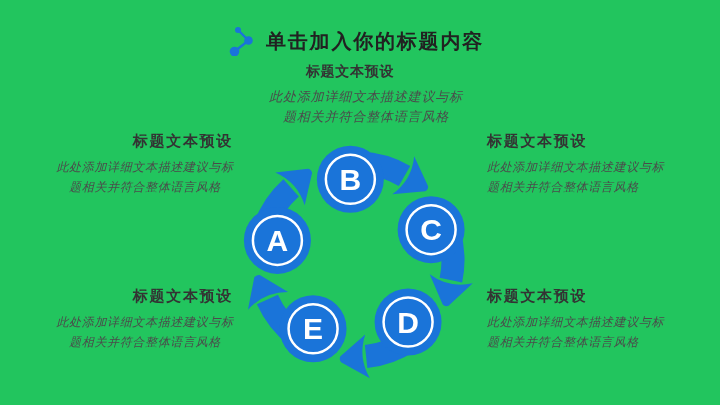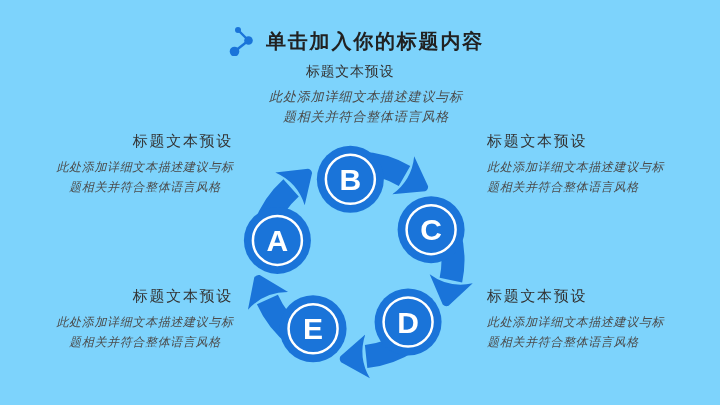--- a/index.html
+++ b/index.html
@@ -3,21 +3,21 @@
 <meta charset="utf-8">
 <style>
   * { box-sizing: border-box; }
   html, body { margin: 0; padding: 0; background: #ffffff; }
   body { font-family: "Liberation Sans", "DejaVu Sans", sans-serif; }
 
   .slide {
     position: relative;
     width: 720px;
     height: 405px;
-    background: #7dd3fc;
+    background: #22c55e;
     overflow: hidden;
   }
 
   
   .header {
     position: absolute;
     left: 227px;
     top: 26px;
     display: flex;
     align-items: center;
@@ -38,21 +38,21 @@
     color: #212121;
     white-space: nowrap;
   }
 
   
   .block { position: absolute; }
   .block h2 {
     margin: 0 0 7px 0;
     font-size: 15px;
     line-height: 18px;
-    font-weight: 400;
+    font-weight: 700;
     letter-spacing: 1.7px;
     color: #333333;
   }
   .block p {
     margin: 0;
     font-size: 12px;
     line-height: 20px;
     letter-spacing: 0.65px;
     color: #4b4b4b;
     white-space: nowrap;

